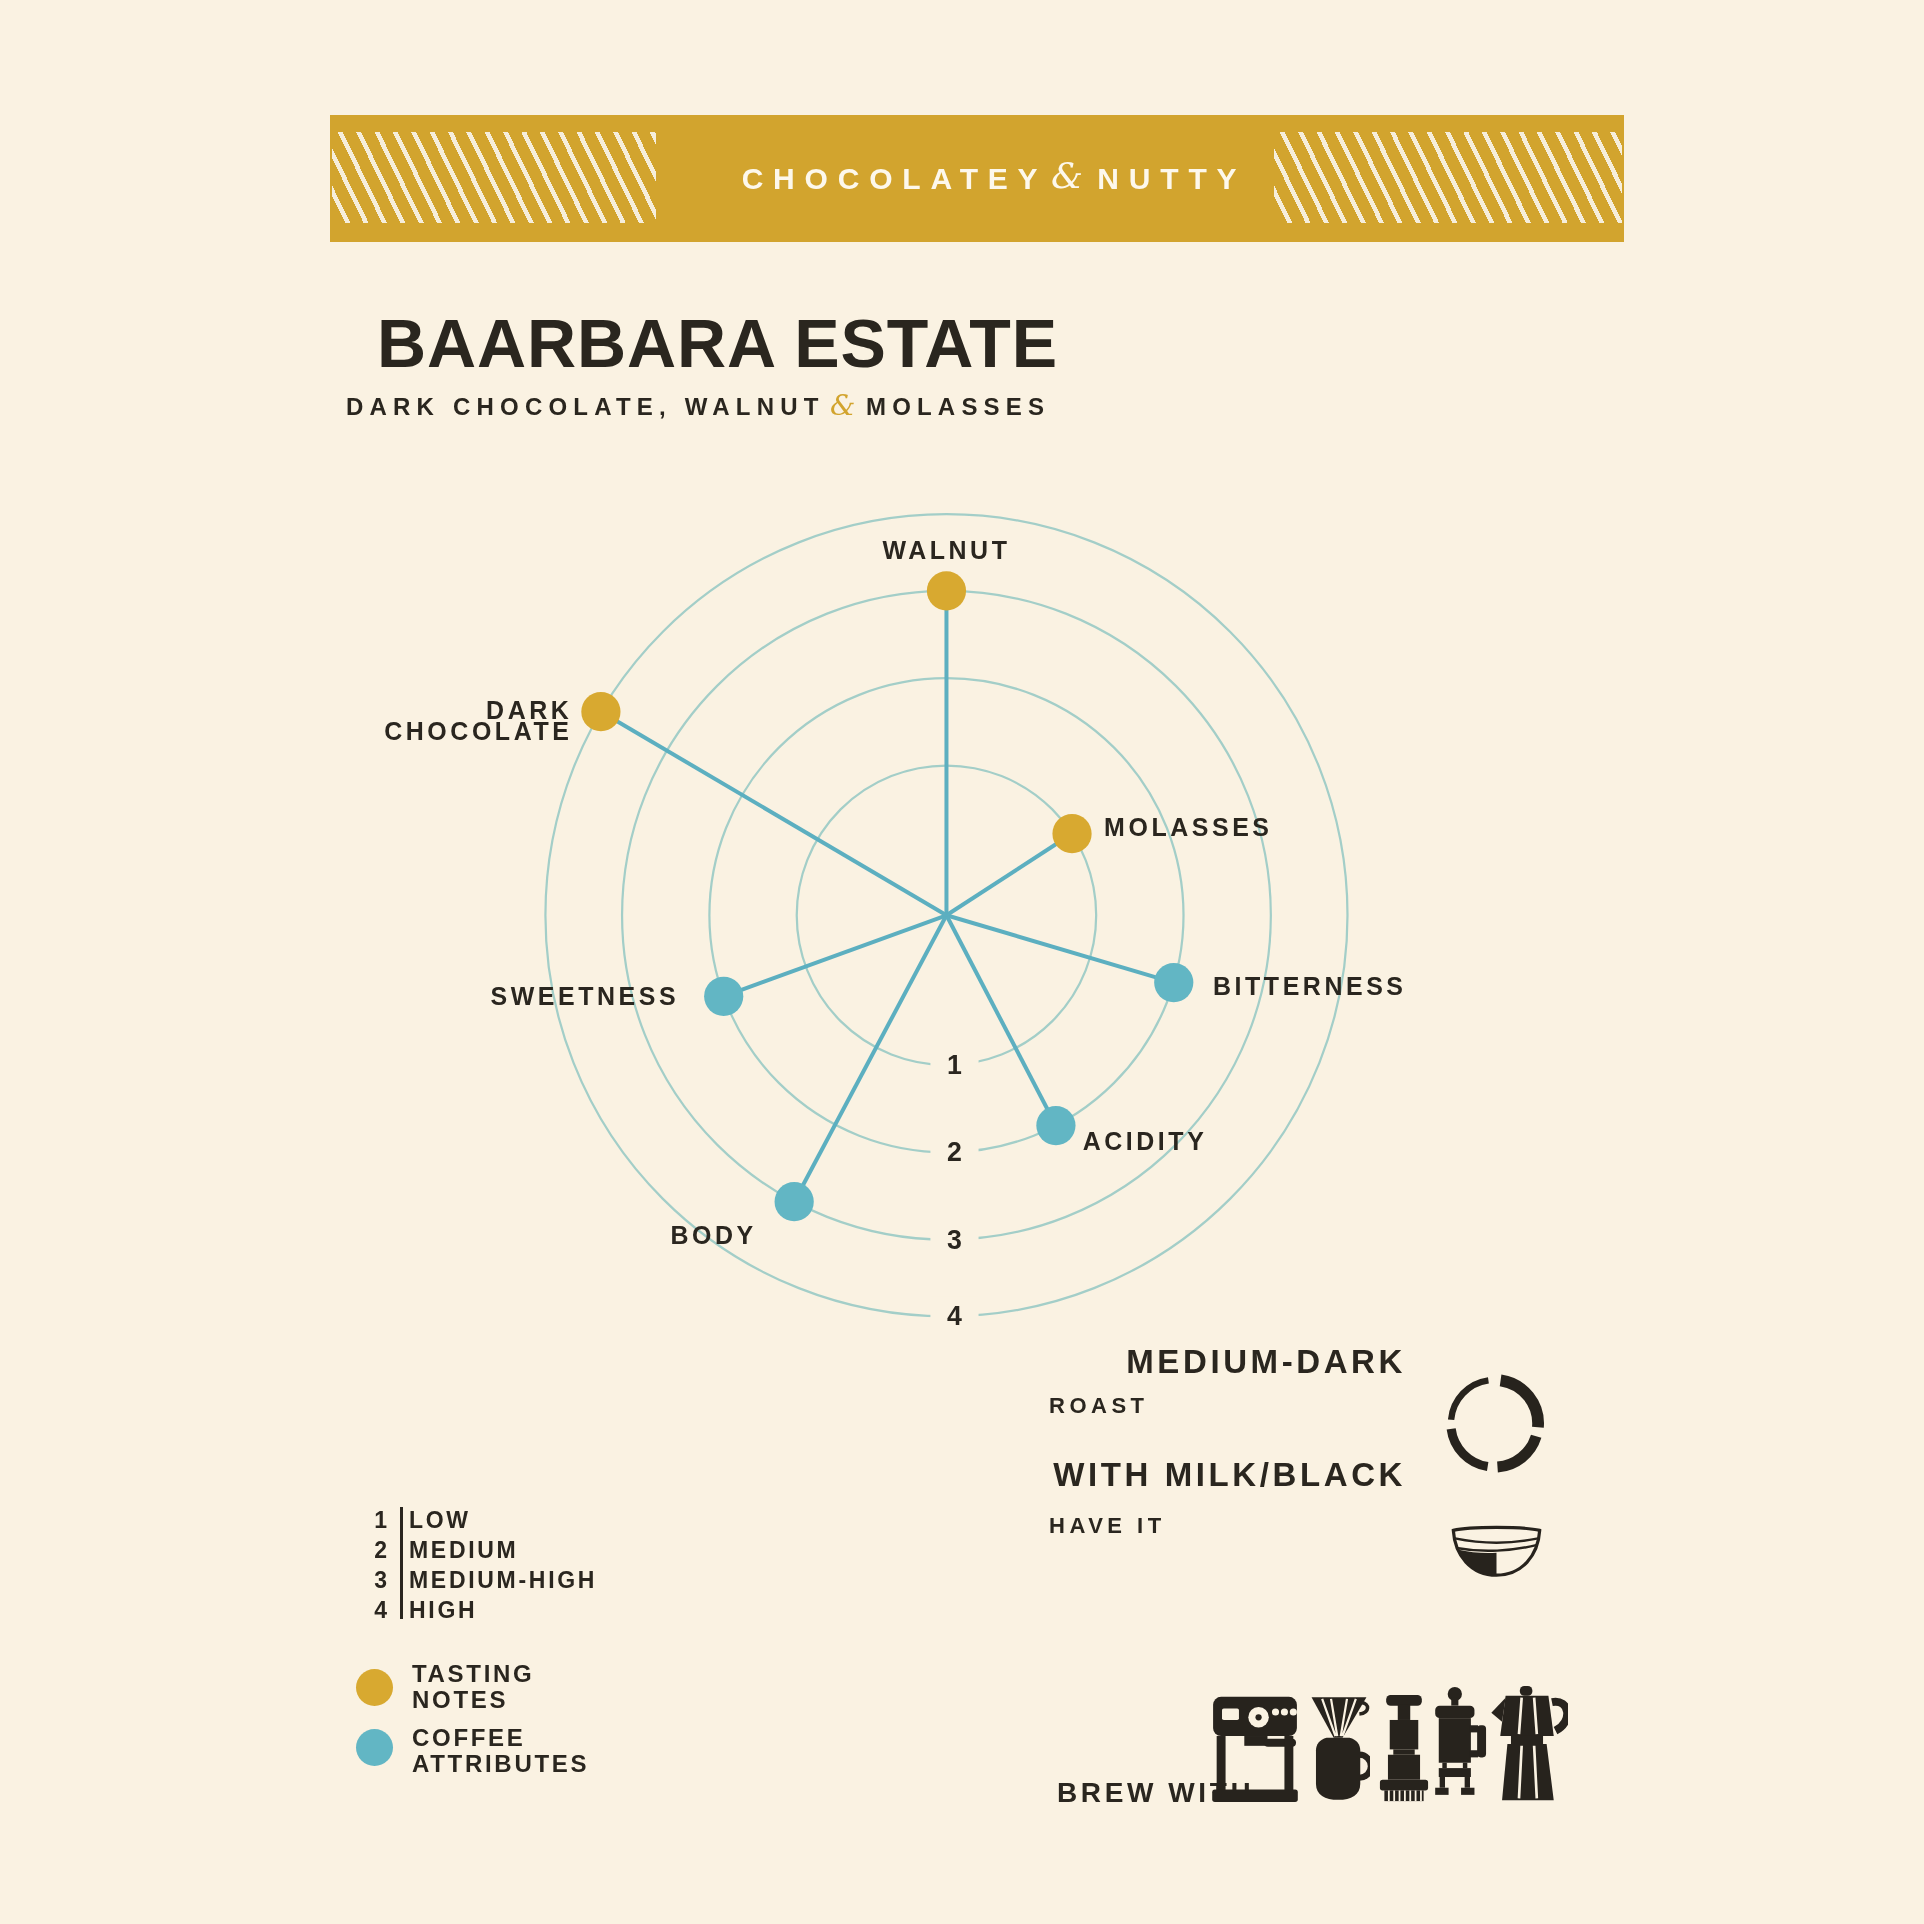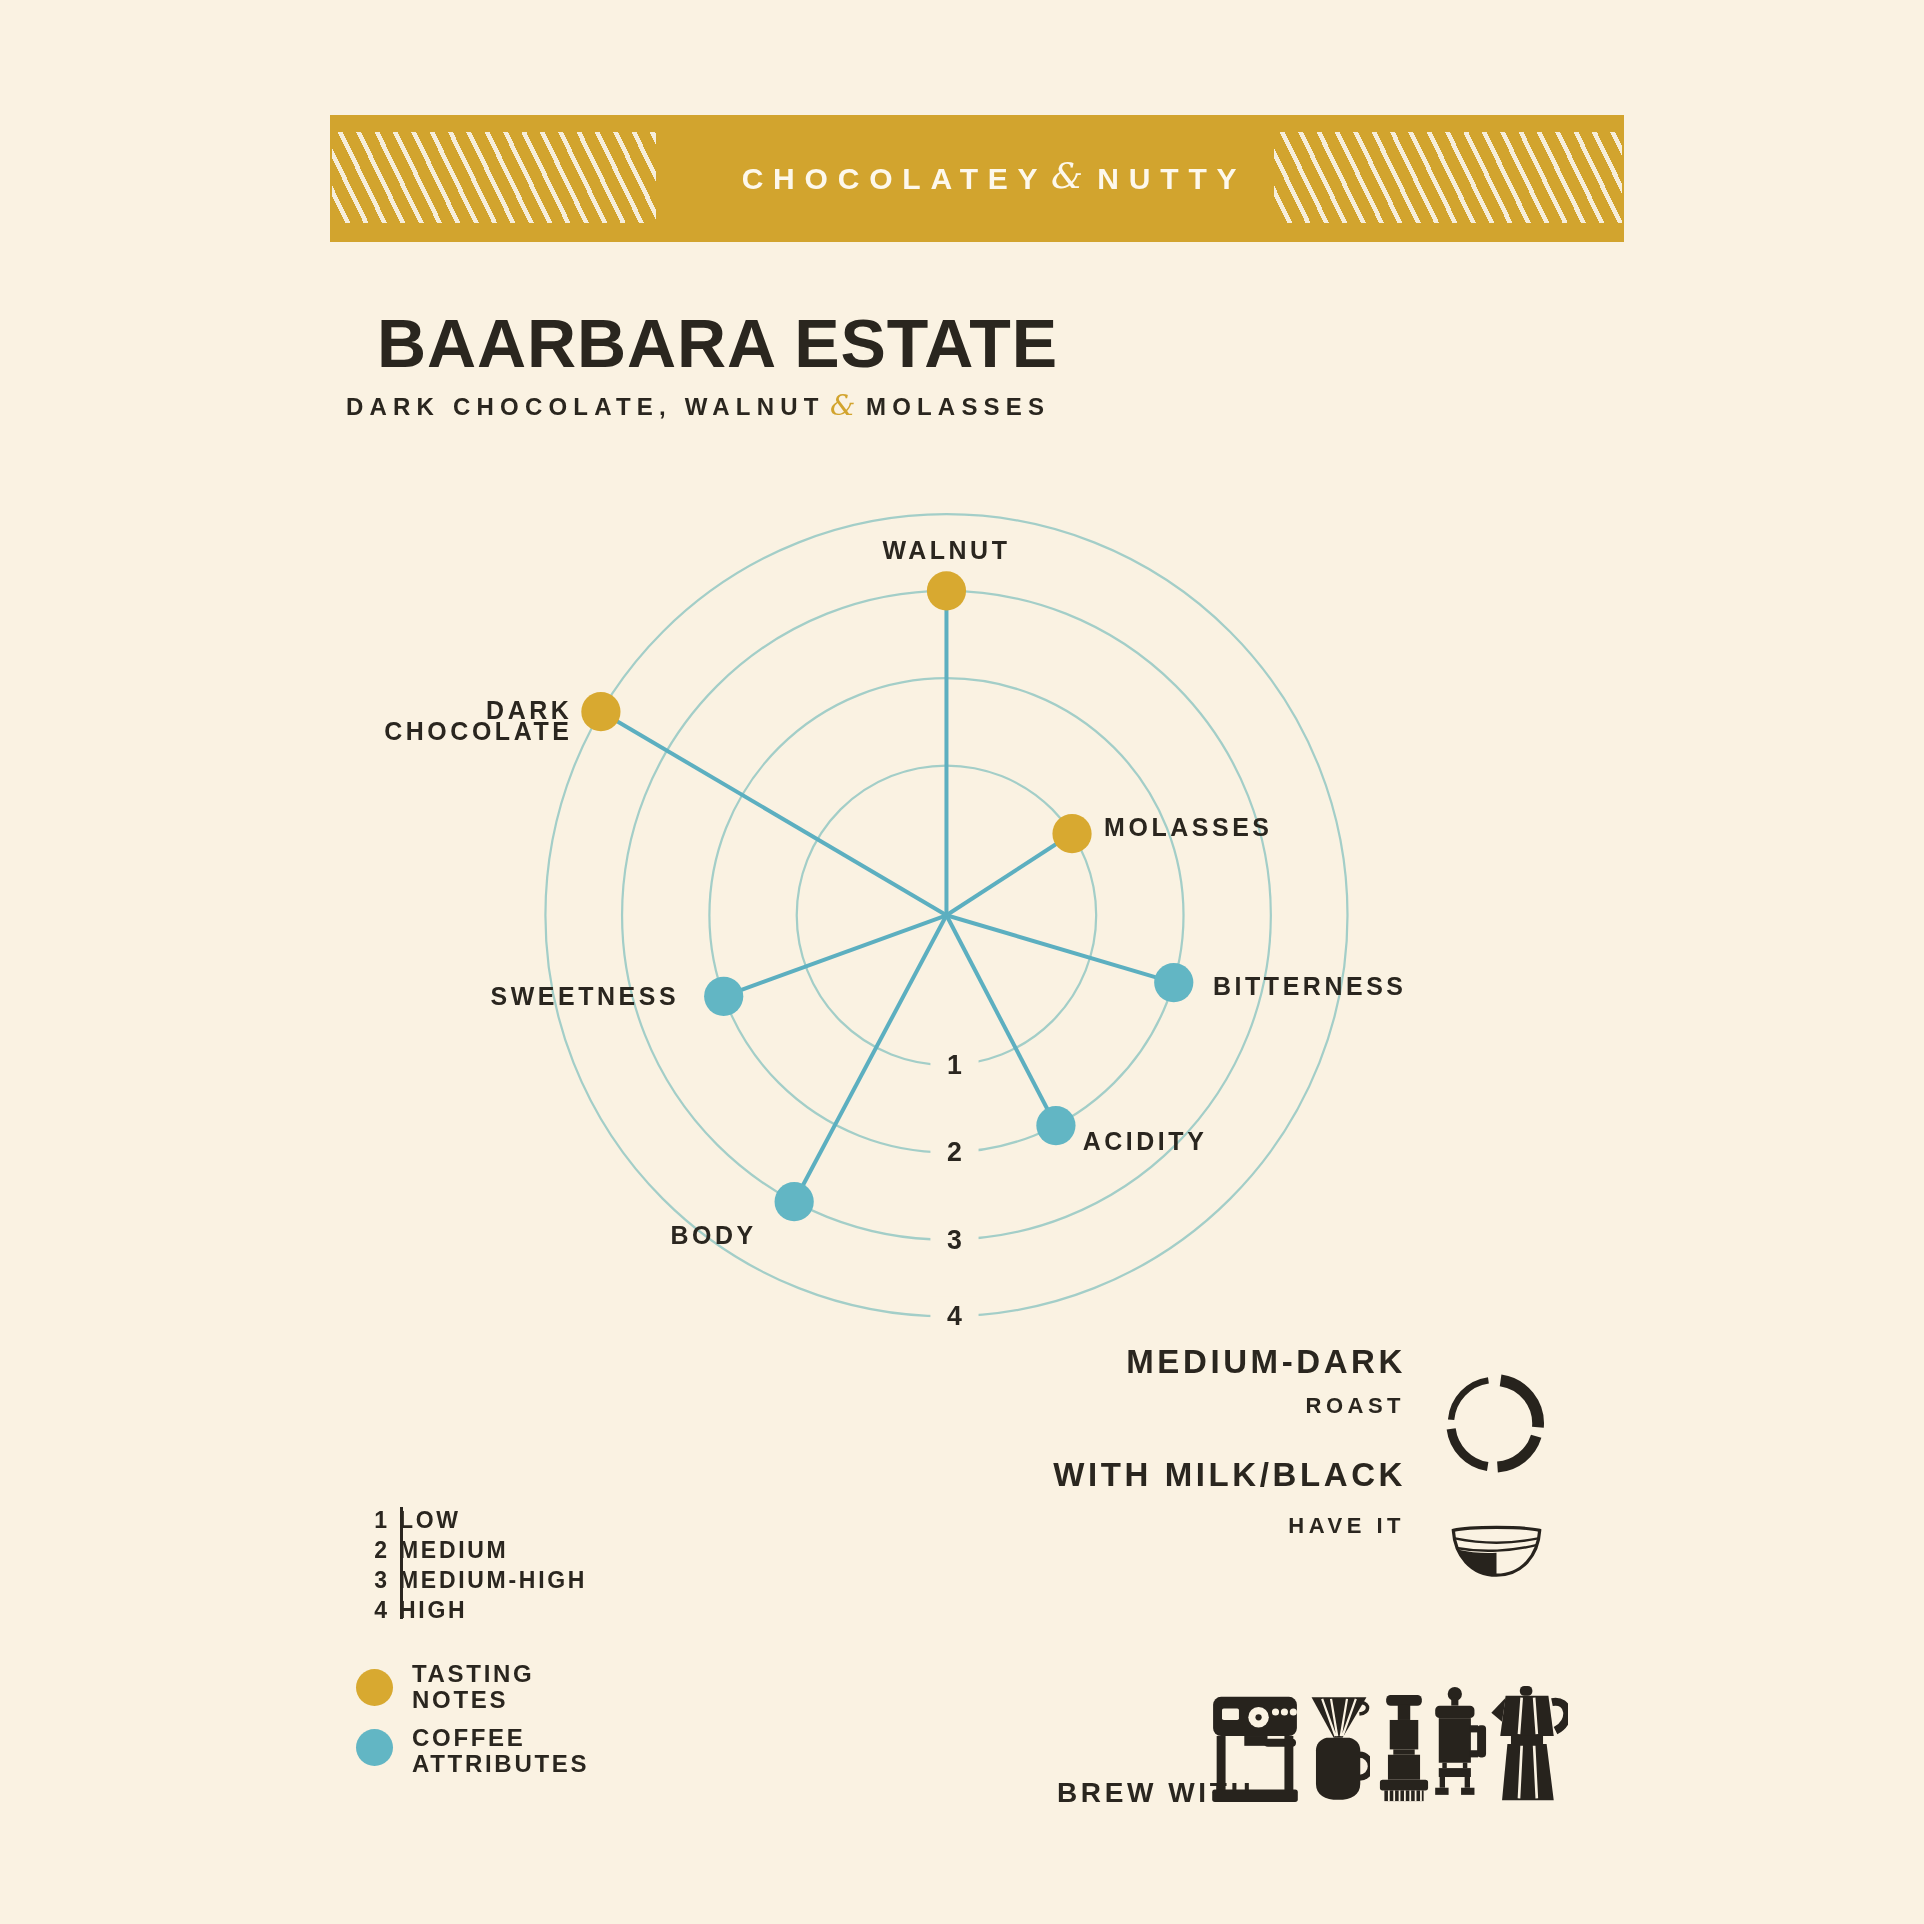--- a/index.html
+++ b/index.html
@@ -26,29 +26,29 @@
 
   
   .chart{position:absolute;left:0;top:0;width:1925px;height:1925px;}
   .chart-label{font-family:"Liberation Sans",sans-serif;font-size:28px;font-weight:700;letter-spacing:4px;fill:#2a261f;}
   .ring-num{font-family:"Liberation Sans",sans-serif;font-size:30px;font-weight:700;fill:#2a261f;}
 
   
   .scale-legend{position:absolute;left:365px;top:1505px;}
   .srow{height:30px;line-height:30px;white-space:nowrap;}
   .snum{display:inline-block;width:22px;text-align:right;font-size:23px;font-weight:700;color:#2a261f;}
-  .slabel{margin-left:12px;font-size:23px;font-weight:700;letter-spacing:2.7px;color:#2a261f;}
+  .slabel{margin-left:22px;font-size:23px;font-weight:700;letter-spacing:2.7px;color:#2a261f;}
   .divider-v{position:absolute;left:400px;top:1507px;width:2.7px;height:112px;background:#2a261f;}
 
   
   .legend-dot{position:absolute;width:37px;height:37px;border-radius:50%;}
   .legend-text{position:absolute;font-size:24px;font-weight:700;letter-spacing:2.7px;line-height:26px;color:#2a261f;}
 
   
-  .rlabel{position:absolute;left:1049px;width:356px;text-align:right;font-size:22px;font-weight:700;
+  .rlabel{position:absolute;left:1049px;width:356px;font-size:22px;font-weight:700;
     letter-spacing:4.5px;color:#2a261f;white-space:nowrap;}
   .rvalue{position:absolute;left:960px;width:446px;text-align:right;font-size:33px;font-weight:700;
     letter-spacing:3.6px;color:#2a261f;white-space:nowrap;}
   .brew-label{position:absolute;left:1057px;top:1777px;font-size:28px;font-weight:700;letter-spacing:3.6px;color:#2a261f;}
   .icon{position:absolute;}
   .ink{fill:#27231d;}
   .inkstroke{stroke:#27231d;fill:none;}
   .cream{fill:#faf2e2;}
   .creamstroke{stroke:#faf2e2;fill:none;}
 </style>

